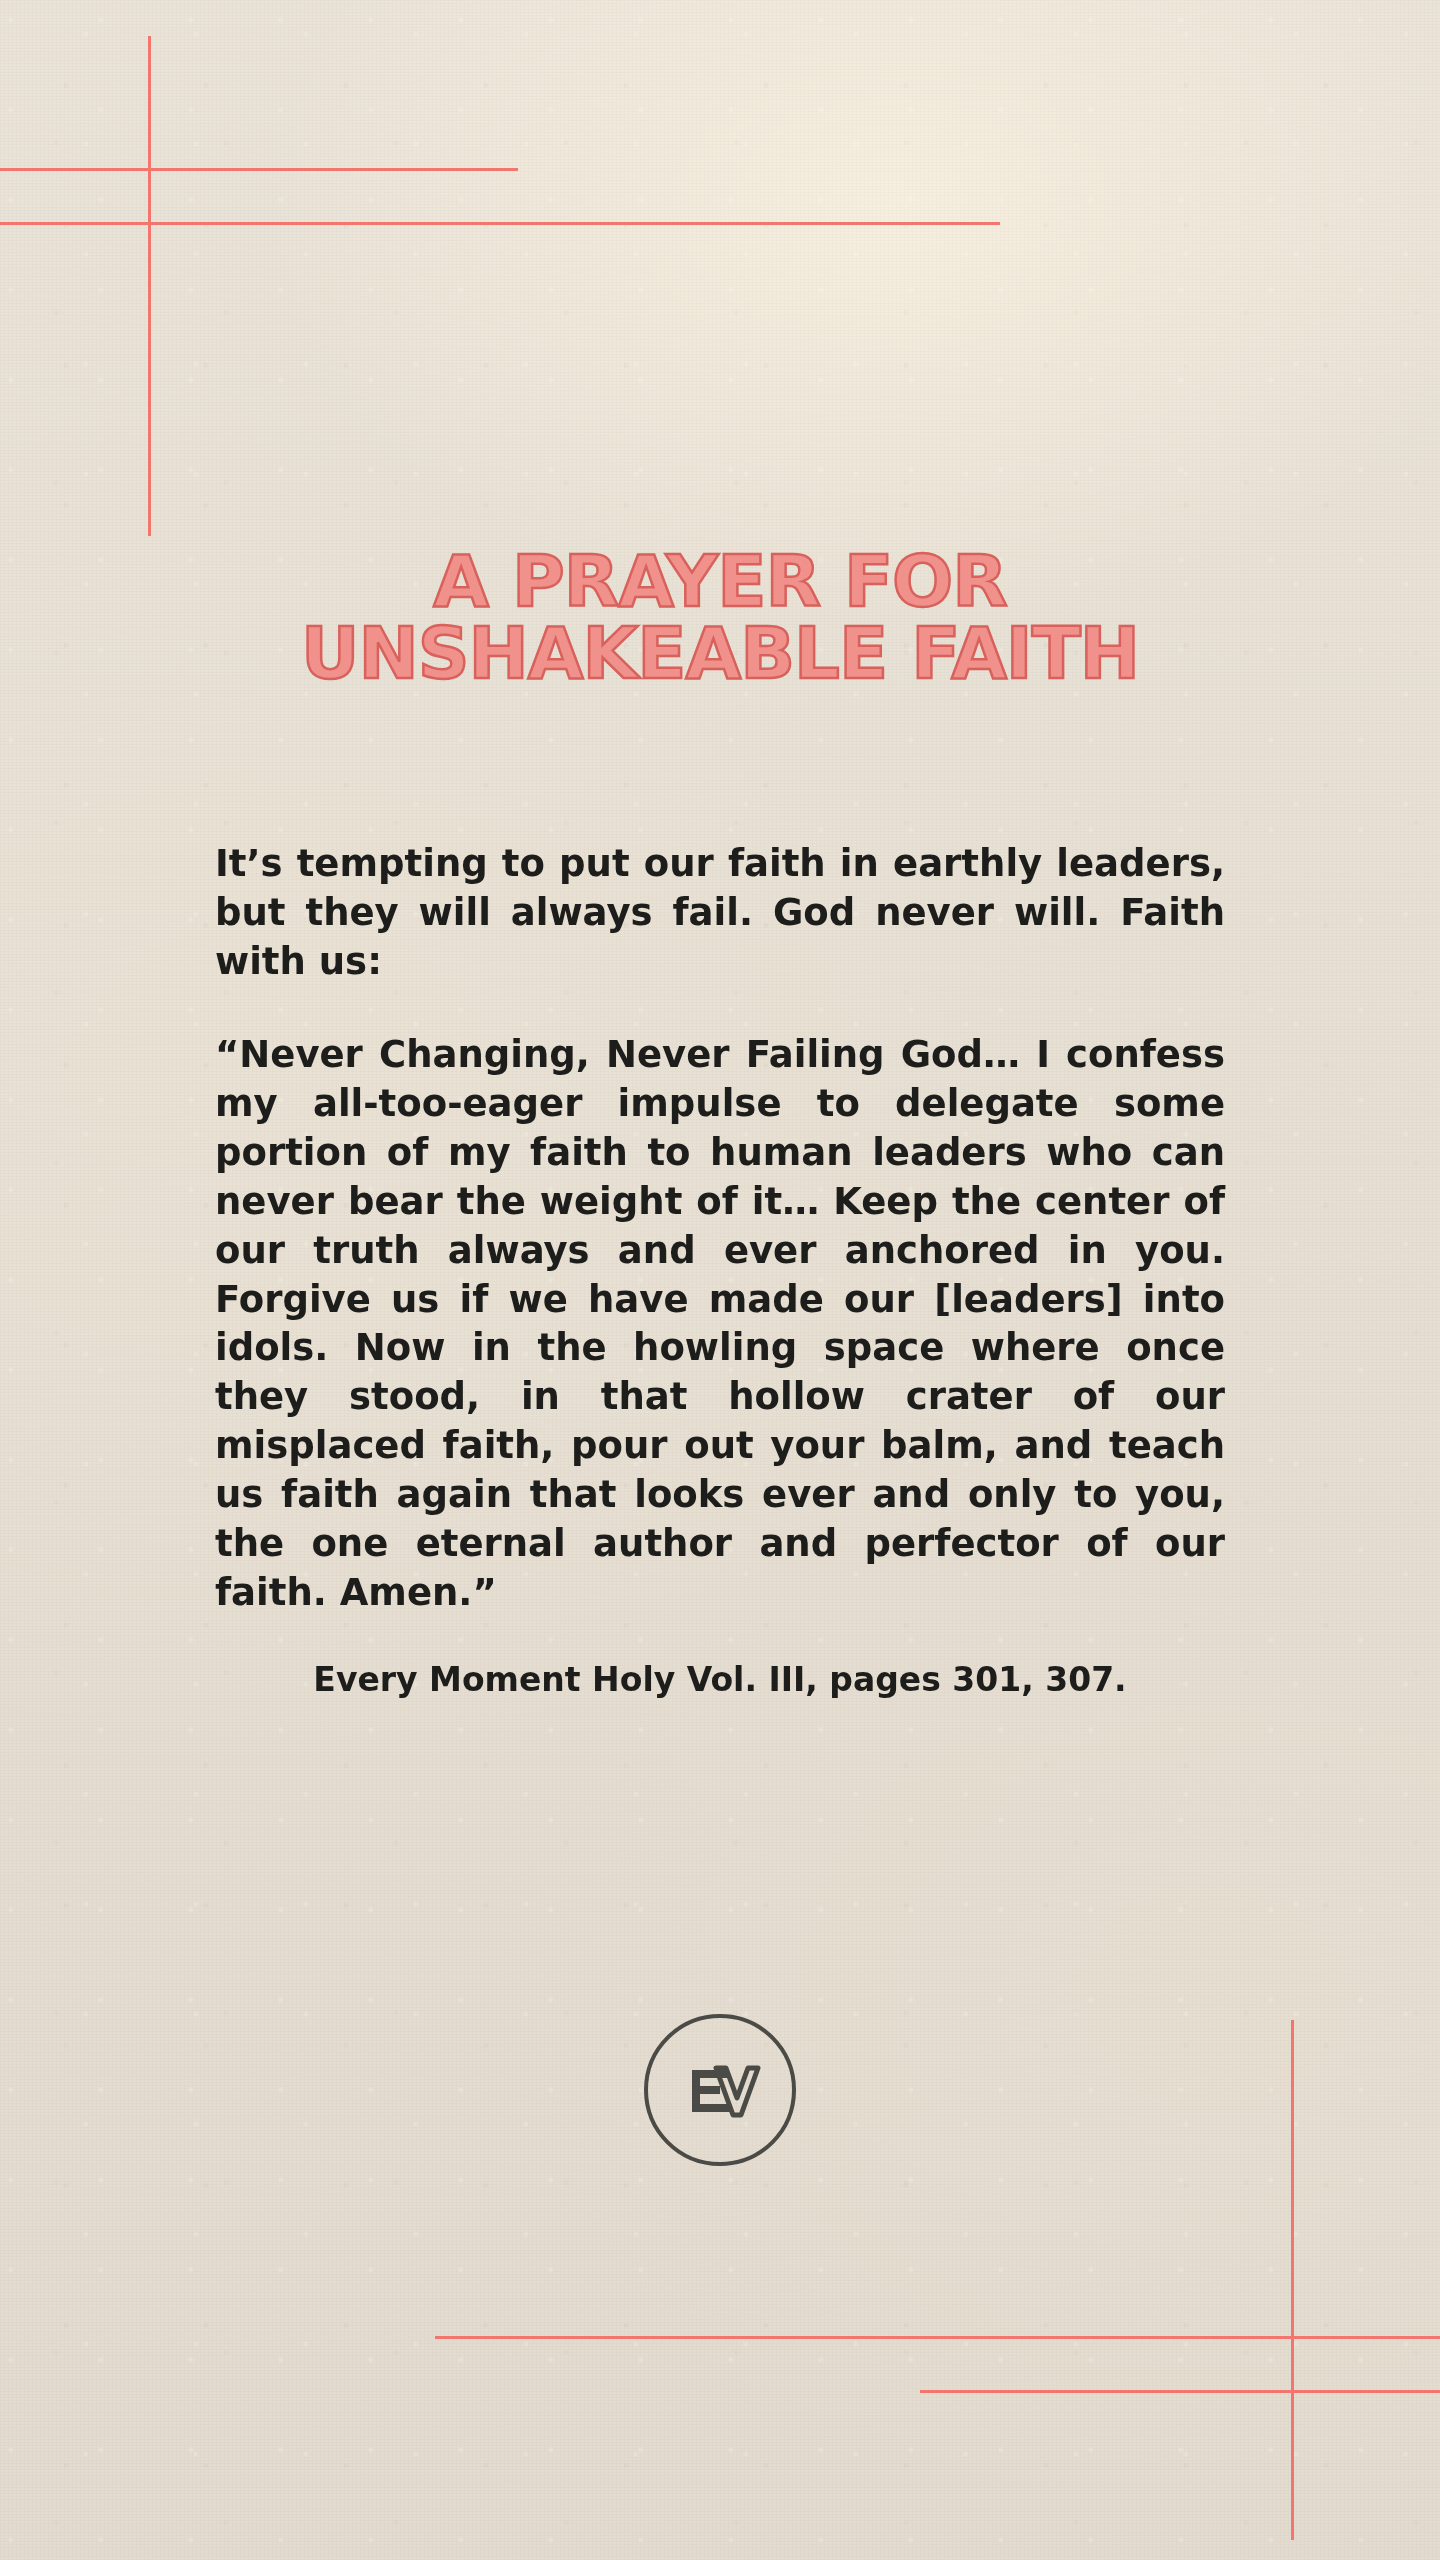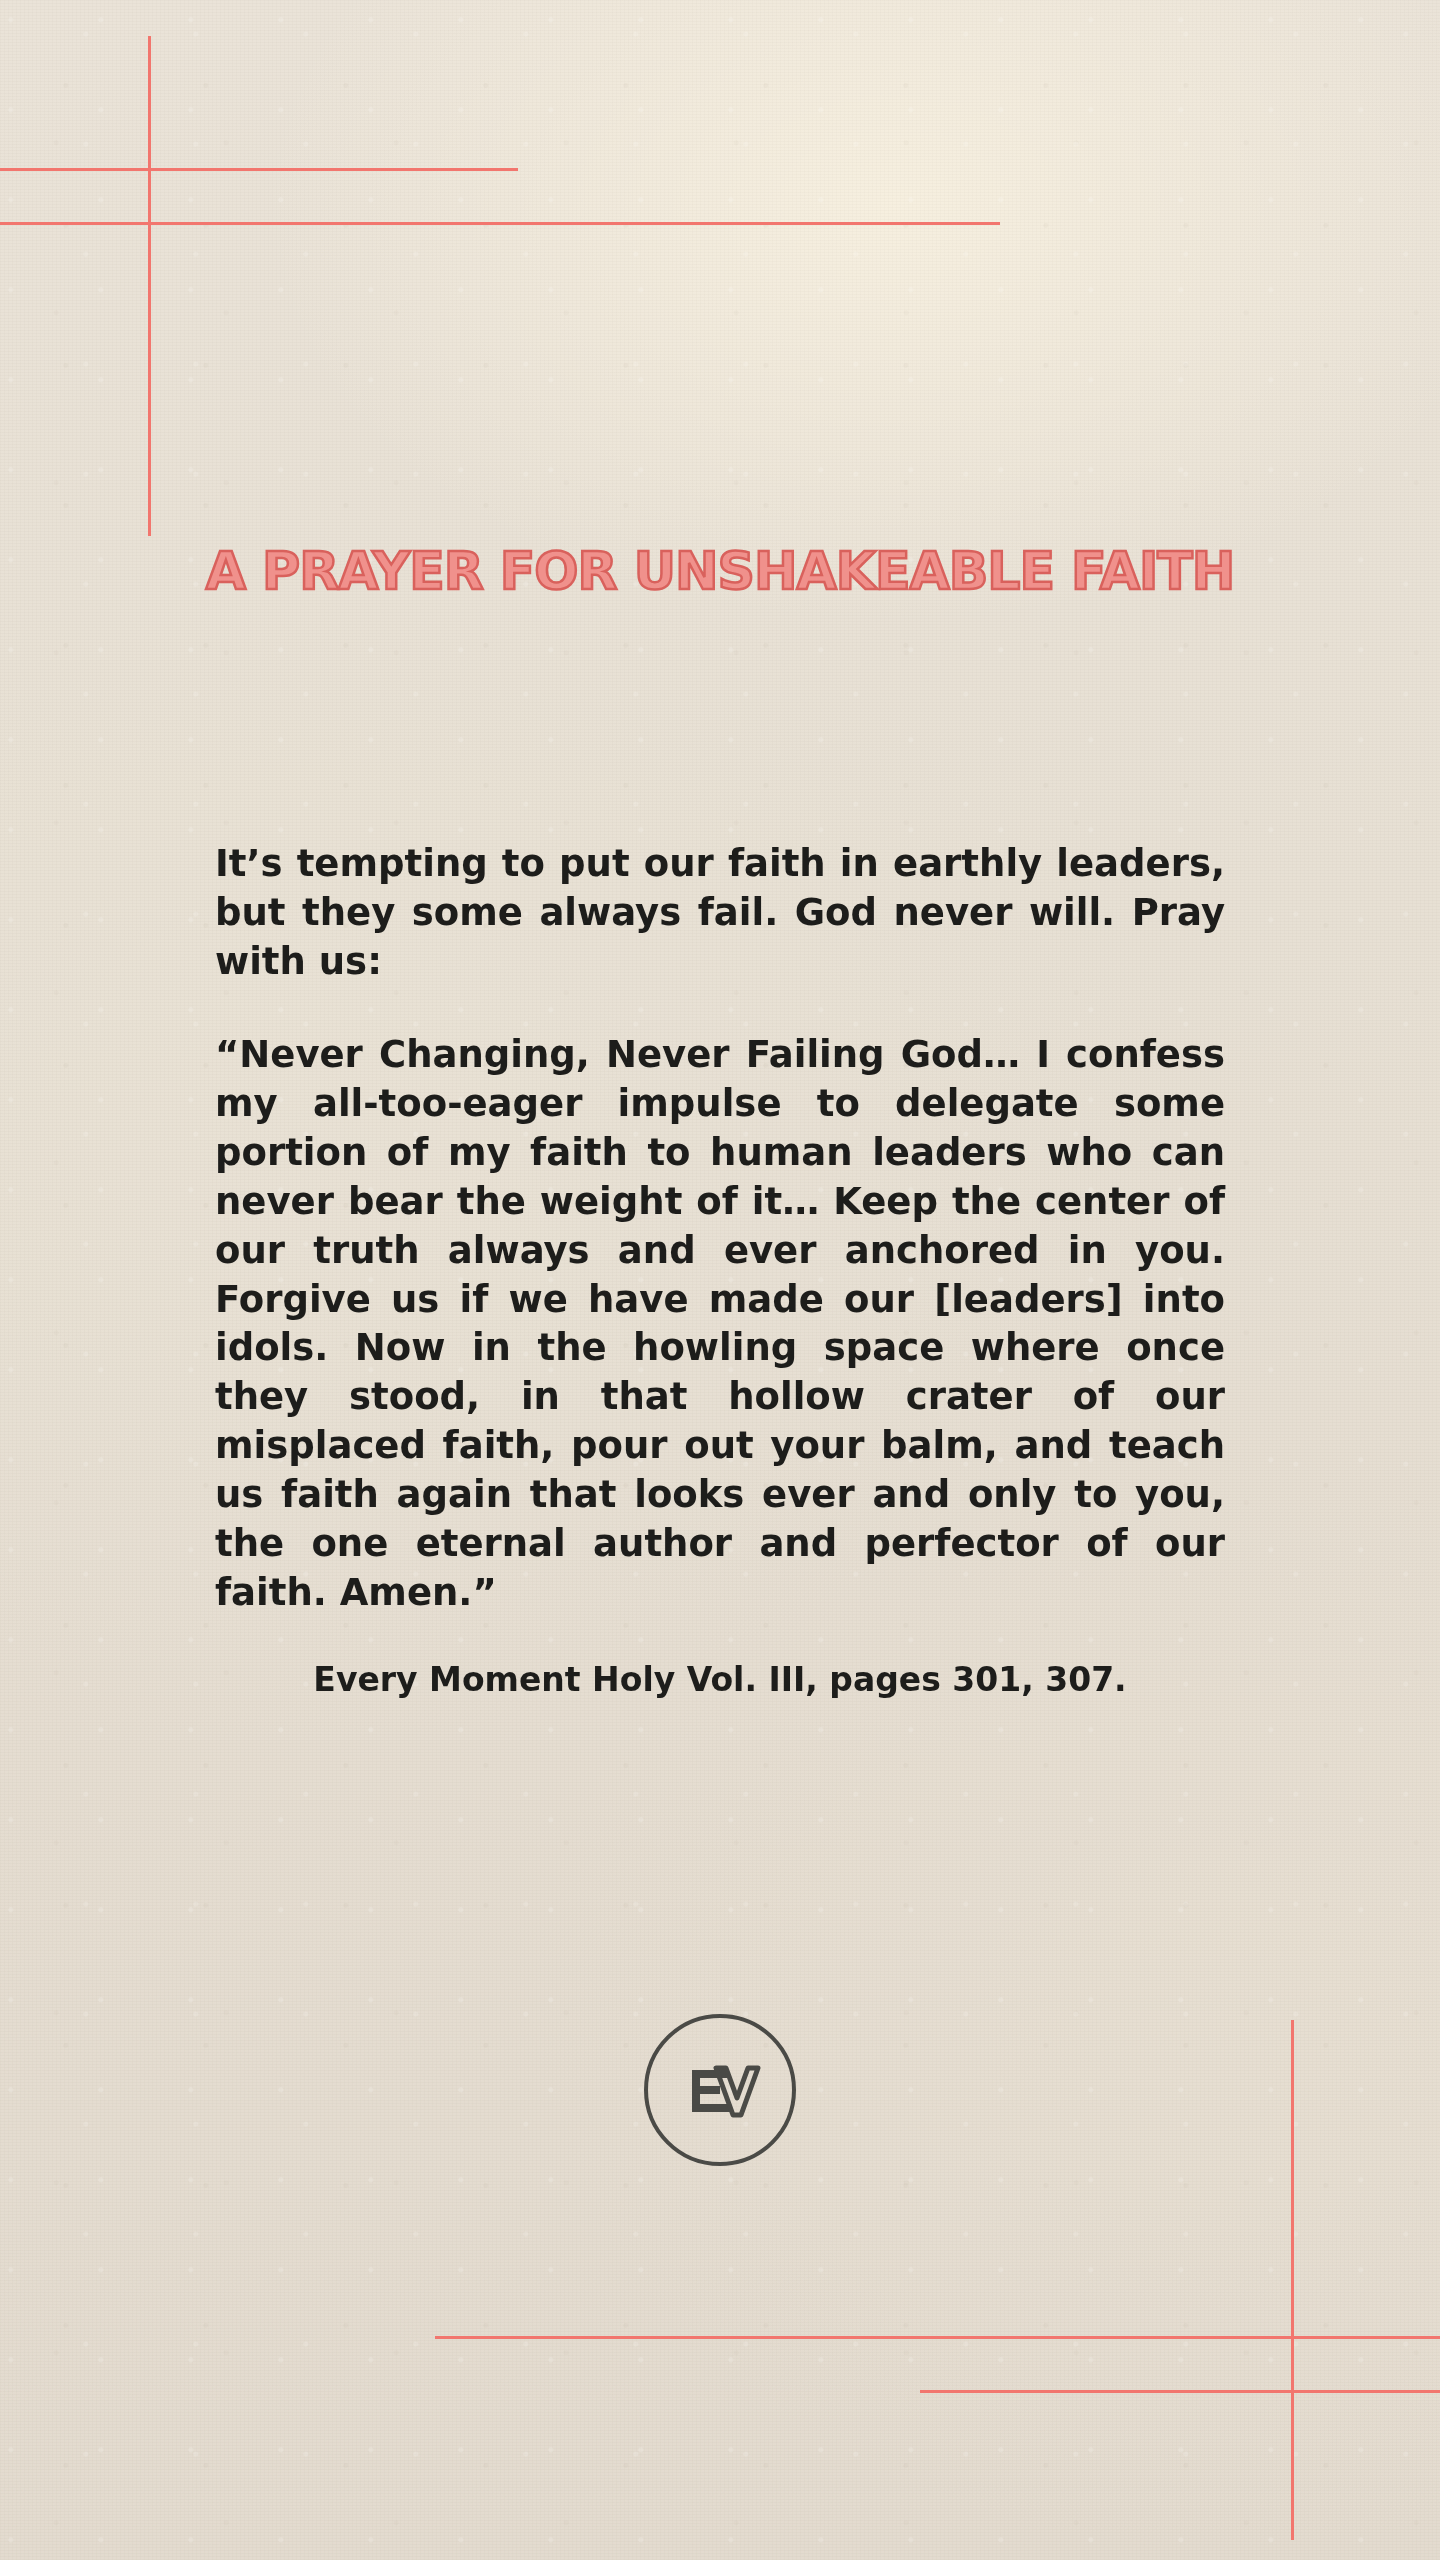--- a/index.html
+++ b/index.html
@@ -78,21 +78,21 @@
   }
 
   .title {
     position: absolute;
     top: 545px;
     left: 140px;
     width: 1160px;
     text-align: center;
     font-family: "DejaVu Sans", sans-serif;
     font-weight: 700;
-    font-size: 52px;
+    font-size: 72px;
     line-height: 1.0;
     letter-spacing: -1px;
     color: #f0918c;
     -webkit-text-stroke: 2.5px #d9615c;
     text-transform: uppercase;
     margin: 0;
   }
 
   .body-col {
     position: absolute;
@@ -157,21 +157,21 @@
 
   <div class="line v br-v"></div>
   <div class="line h br-h1"></div>
   <div class="line h br-h2"></div>
 
   <div class="content">
 
     <h1 class="title">A Prayer for Unshakeable Faith</h1>
 
     <div class="body-col">
-      <p class="intro">It’s tempting to put our faith in earthly leaders, but they some always fail. God never will. Pray with us:</p>
+      <p class="intro">It’s tempting to put our faith in earthly leaders, but they will always fail. God never will. Faith with us:</p>
       <p class="prayer">“Never Changing, Never Failing God… I confess my all-too-eager impulse to delegate some portion of my faith to human leaders who can never bear the weight of it… Keep the center of our truth always and ever anchored in you. Forgive us if we have made our [leaders] into idols. Now in the howling space where once they stood, in that hollow crater of our misplaced faith, pour out your balm, and teach us faith again that looks ever and only to you, the one eternal author and perfector of our faith. Amen.”</p>
       <p class="attribution">Every Moment Holy Vol. III, pages 301, 307.</p>
     </div>
 
     <div class="logo">
       <svg width="156" height="156" viewBox="0 0 156 156" aria-hidden="true">
         <circle cx="78" cy="78" r="74" fill="none" stroke="#4a4a46" stroke-width="4"></circle>
         <path d="M50 58 L86 58 L86 66 L58 66 L58 74 L78 74 L78 82 L58 82 L58 92 L88 92 L88 100 L50 100 Z" fill="#4a4a46"></path>
         <path d="M74 56 L84 56 L95 86 L106 56 L116 56 L99 103 L91 103 Z" fill="none" stroke="#4a4a46" stroke-width="5" stroke-linejoin="round"></path>
       </svg>

